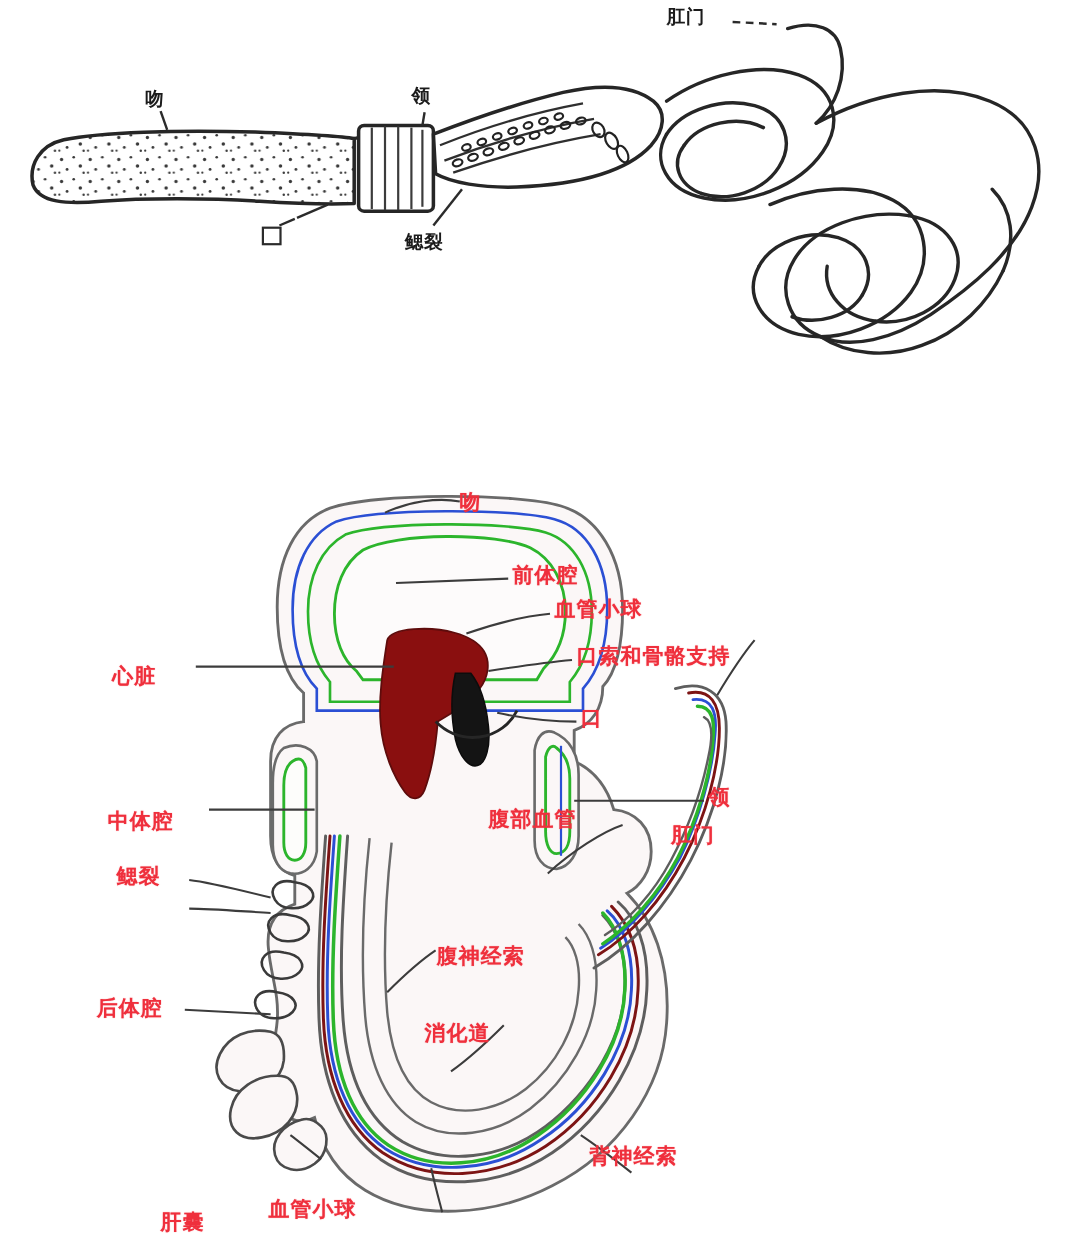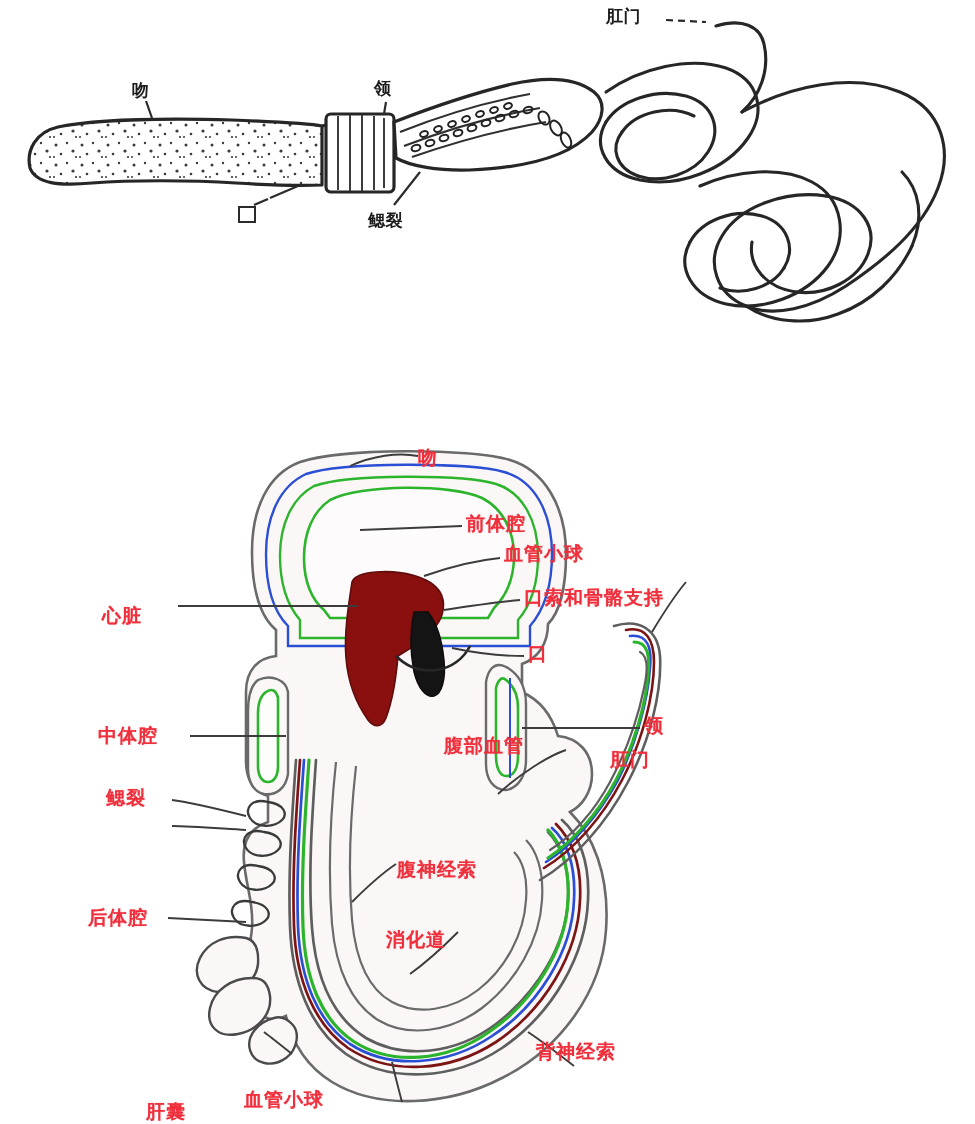--- a/index.html
+++ b/index.html
@@ -307,21 +307,21 @@
         <path d="M652,202 C664,182 676,164 686,152"></path>
       </g>
     </svg>
 
     <div class="lbl lbl-red" style="left:418px;top:18px;">吻</div>
     <div class="lbl lbl-red" style="left:466px;top:84px;">前体腔</div>
     <div class="lbl lbl-red" style="left:504px;top:116px;font-family:Liberation Mono, monospace;">血管小球</div>
     <div class="lbl lbl-red" style="left:524px;top:158px;">口索和骨骼支持</div>
     <div class="lbl lbl-red" style="left:528px;top:214px;">口</div>
     <div class="lbl lbl-red" style="left:102px;top:176px;">心脏</div>
-    <div class="lbl lbl-red" style="left:98px;top:296px;">中体腔</div>
+    <div class="lbl lbl-red" style="left:98px;top:308px;">中体腔</div>
     <div class="lbl lbl-red" style="left:644px;top:286px;">领</div>
     <div class="lbl lbl-red" style="left:444px;top:306px;">腹部血管</div>
     <div class="lbl lbl-red" style="left:106px;top:358px;">鳃裂</div>
     <div class="lbl lbl-red" style="left:88px;top:478px;font-family:Liberation Serif, serif;">后体腔</div>
     <div class="lbl lbl-red" style="left:358px;top:430px;margin-left:39px;">腹神经索</div>
     <div class="lbl lbl-red" style="left:610px;top:320px;">肛门</div>
     <div class="lbl lbl-red" style="left:386px;top:500px;">消化道</div>
     <div class="lbl lbl-red" style="left:146px;top:624px;margin-top:48px;">肝囊</div>
     <div class="lbl lbl-red" style="left:244px;top:660px;">血管小球</div>
     <div class="lbl lbl-red" style="left:536px;top:612px;">背神经索</div>

